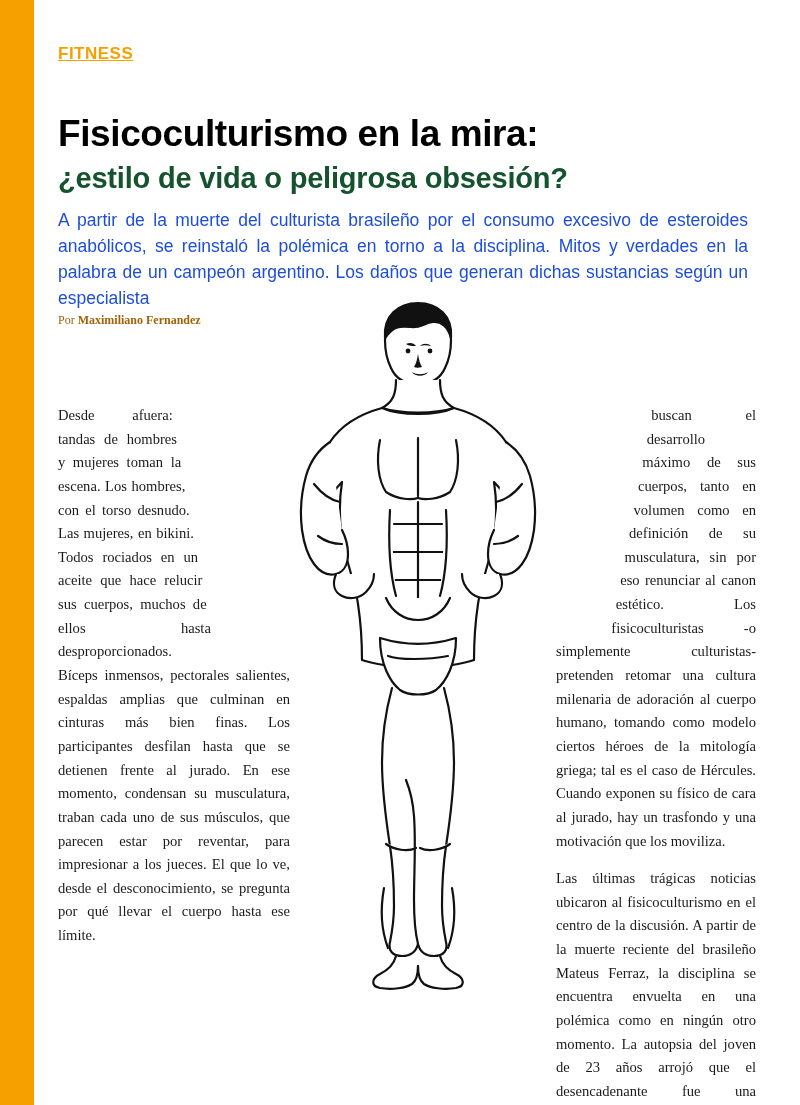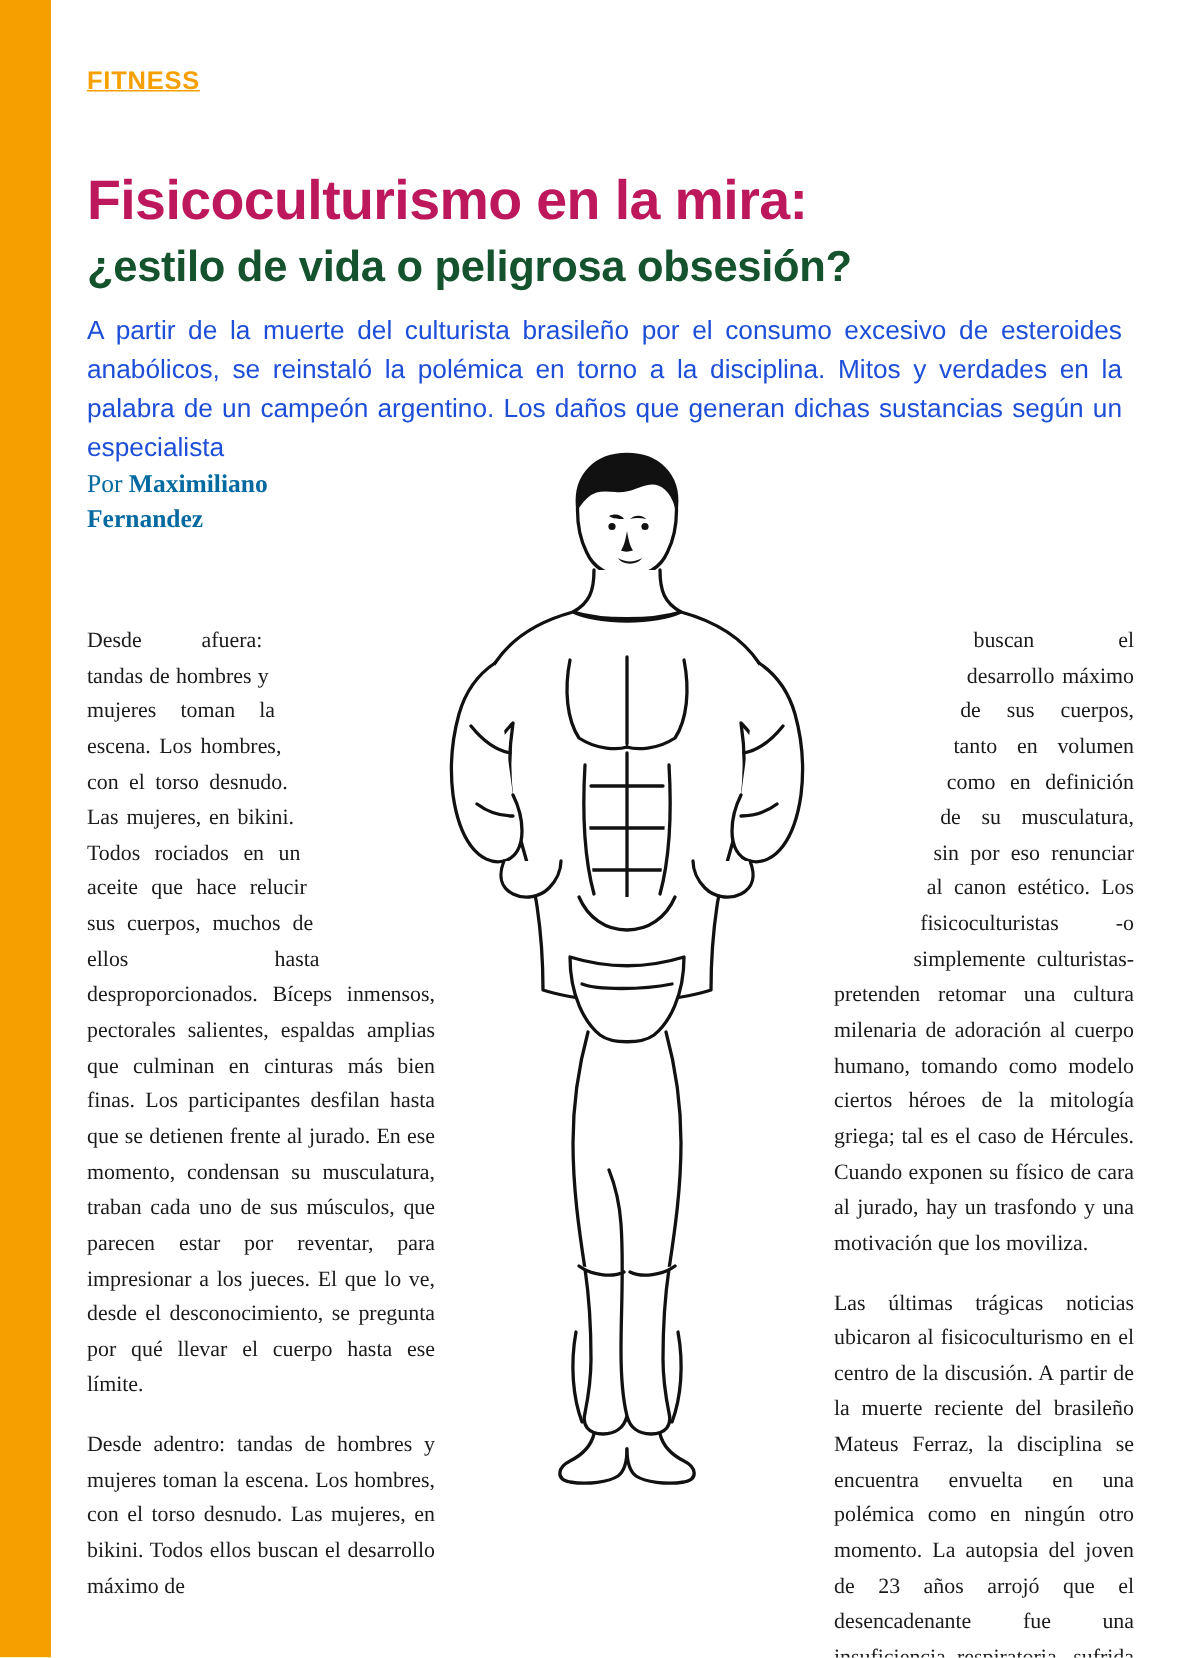--- a/index.html
+++ b/index.html
@@ -41,21 +41,21 @@
   }
   .headline {
     position: absolute;
     left: 58px;
     top: 88px;
     width: 700px;
     font-family: "Liberation Sans", sans-serif;
     font-weight: bold;
     font-size: 37px;
     line-height: 1.12;
-    color: #be185d;
+    color: #000000;
     letter-spacing: -0.4px;
   }
   .subhead {
     position: absolute;
     left: 58px;
     top: 138px;
     width: 700px;
     font-family: "Liberation Sans", sans-serif;
     font-weight: bold;
     font-size: 29px;
@@ -73,36 +73,36 @@
     line-height: 1.48;
     color: #1d4ed8;
     text-align: justify;
   }
   .byline {
     position: absolute;
     left: 58px;
     top: 312px;
     width: 200px;
     font-family: "Liberation Serif", serif;
-    font-size: 17px;
+    font-size: 12px;
     line-height: 1.35;
-    color: #0369a1;
+    color: #a16207;
   }
   .byline .by-prefix { font-weight: normal; }
   .byline .by-name { font-weight: bold; }
 
   .col {
     position: absolute;
     font-family: "Liberation Serif", serif;
     font-size: 14.6px;
     line-height: 1.62;
     color: #1a1a1a;
     text-align: justify;
   }
-  .col p { margin: 16px 0 14px 0; }
+  .col p { margin: 4px 0 14px 0; }
   .col p:last-child { margin-bottom: 0; }
 
   .col-left {
     left: 58px;
     top: 400px;
     width: 232px;
   }
   .col-right {
     left: 556px;
     top: 400px;
@@ -206,21 +206,20 @@
         <ellipse cx="162" cy="63" rx="2.4" ry="2.4"></ellipse>
         <path d="M144 84c5 3 11 3 16 0-3 5-13 5-16 0z"></path>
         <path d="M150 66c1 6 2 10 4 13-3 1-6 1-8 0 2-3 3-7 4-13z"></path>
       </g>
     </svg>
   </div>
 
   <div class="col col-left">
     <div class="shape-left-top"></div>
     <p>Desde afuera: tandas de hombres y mujeres toman la escena. Los hombres, con el torso desnudo. Las mujeres, en bikini. Todos rociados en un aceite que hace relucir sus cuerpos, muchos de ellos hasta desproporcionados. Bíceps inmensos, pectorales salientes, espaldas amplias que culminan en cinturas más bien finas. Los participantes desfilan hasta que se detienen frente al jurado. En ese momento, condensan su musculatura, traban cada uno de sus músculos, que parecen estar por reventar, para impresionar a los jueces. El que lo ve, desde el desconocimiento, se pregunta por qué llevar el cuerpo hasta ese límite.</p>
-    <p>Desde adentro: tandas de hombres y mujeres toman la escena. Los hombres, con el torso desnudo. Las mujeres, en bikini. Todos ellos buscan el desarrollo máximo de</p>
   </div>
 
   <div class="col col-right">
     <div class="shape-right-top"></div>
     <p>buscan el desarrollo máximo de sus cuerpos, tanto en volumen como en definición de su musculatura, sin por eso renunciar al canon estético. Los fisicoculturistas -o simplemente culturistas- pretenden retomar una cultura milenaria de adoración al cuerpo humano, tomando como modelo ciertos héroes de la mitología griega; tal es el caso de Hércules. Cuando exponen su físico de cara al jurado, hay un trasfondo y una motivación que los moviliza.</p>
     <p>Las últimas trágicas noticias ubicaron al fisicoculturismo en el centro de la discusión. A partir de la muerte reciente del brasileño Mateus Ferraz, la disciplina se encuentra envuelta en una polémica como en ningún otro momento. La autopsia del joven de 23 años arrojó que el desencadenante fue una insuficiencia respiratoria, sufrida a raíz de la ingesta desmedida de anabólicos.</p>
   </div>
 
 </div>
 

